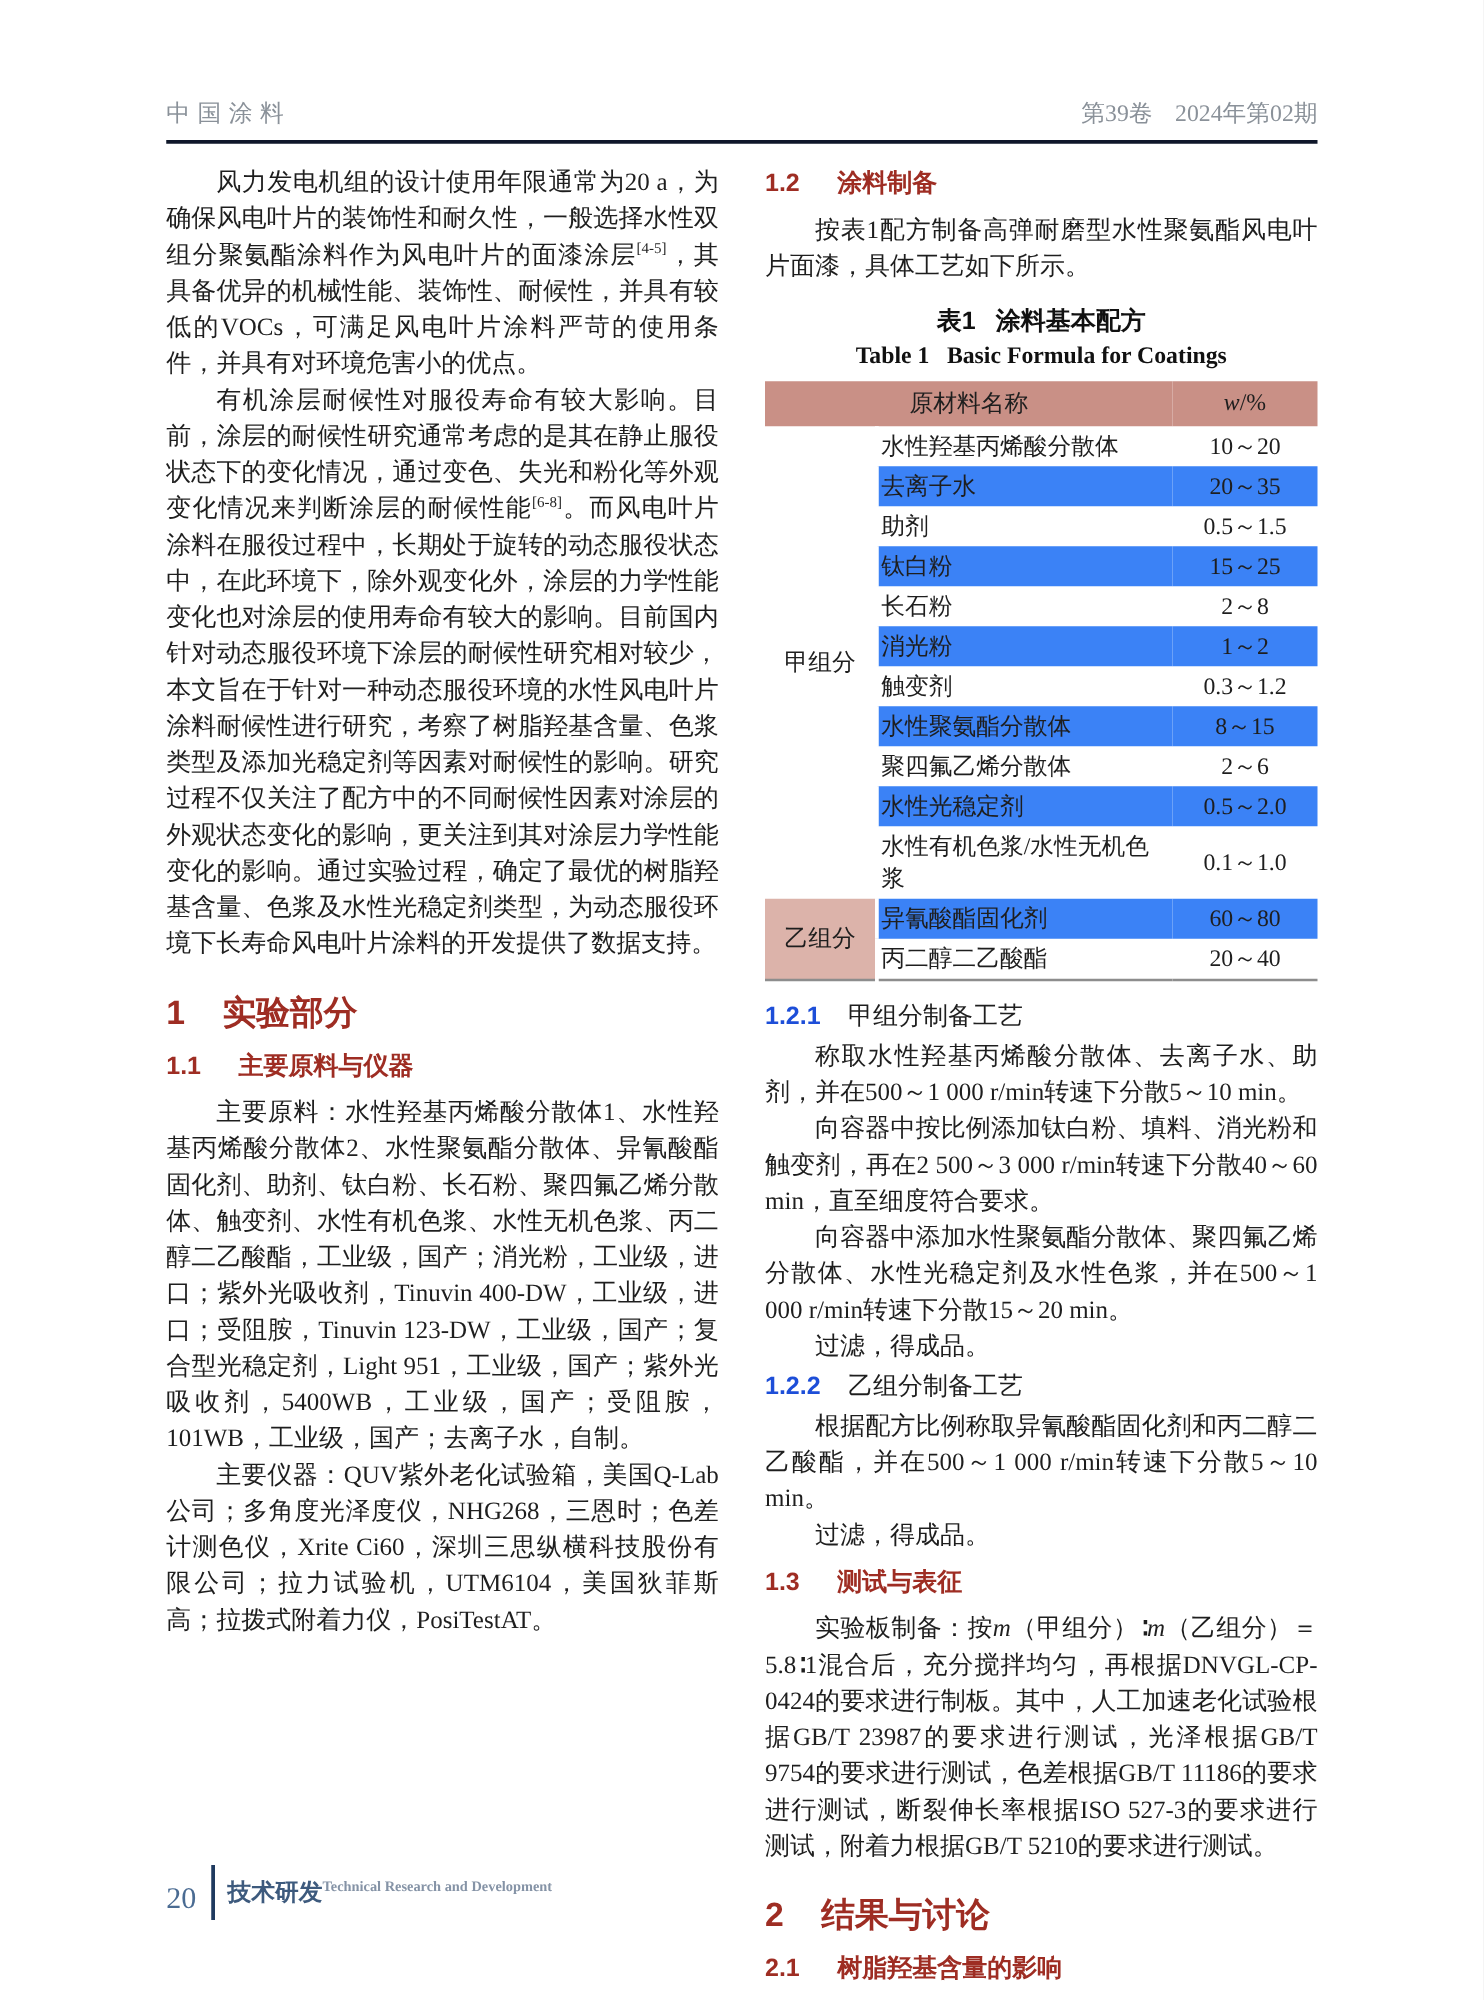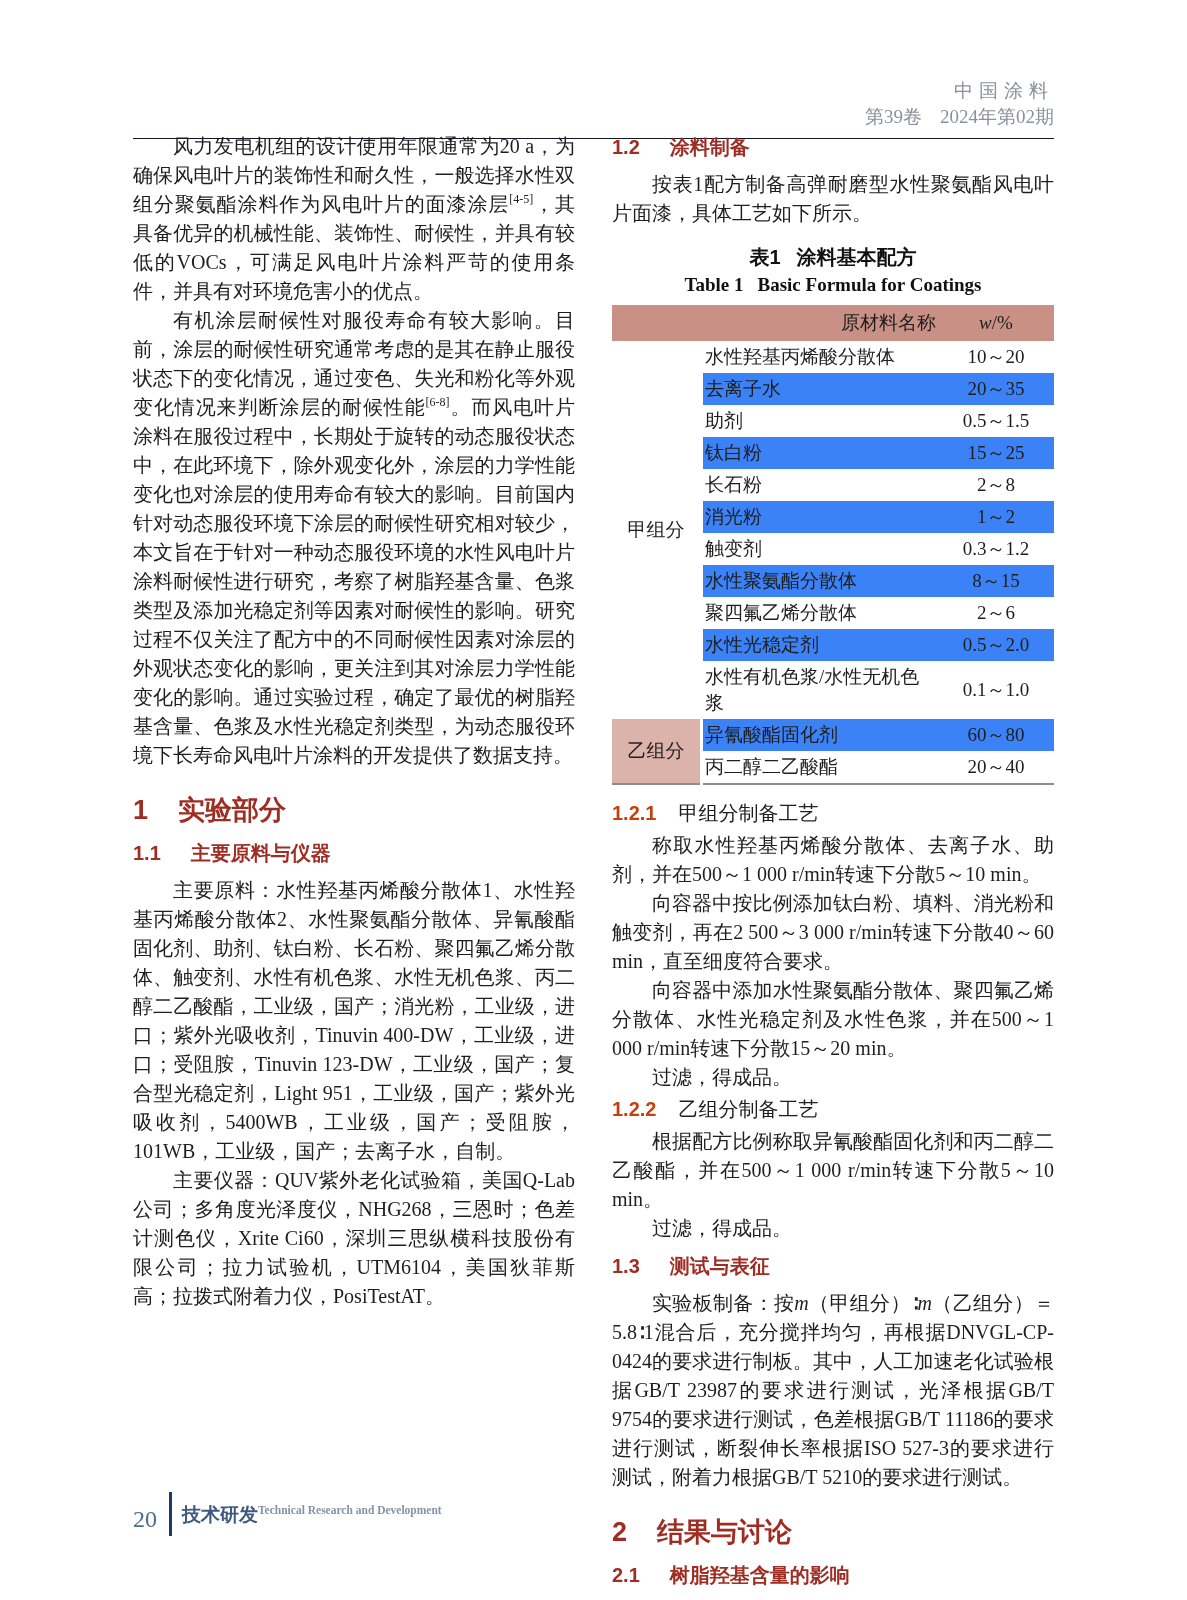--- a/index.html
+++ b/index.html
@@ -11,22 +11,21 @@
     overflow:hidden;
     font-family:"Liberation Serif","DejaVu Serif",serif;
     color:#1e1e1e;
   }
   
   .runhead{
     position:absolute;top:78px;left:133px;right:133px;
     display:flex;justify-content:space-between;align-items:flex-end;
     font-size:19px;color:#8a9199;
     padding-bottom:8px;
-    border-bottom:1px solid #0f172a;
-    flex-direction:column;
+    border-bottom:3px solid #0f172a;
   }
   .runhead .journal{letter-spacing:6px;}
   .runhead .issue span{margin-left:18px;}
   
   .cols{
     position:absolute;top:132px;left:133px;
     width:921px;
     display:flex;gap:37px;
   }
   .col{width:442px;}
@@ -52,21 +51,21 @@
     font-weight:bold;color:#9e2d23;
     font-size:20px;line-height:26px;
   }
   .h2 .num{margin-right:30px;}
   .h3{
     margin:3px 0;
     font-size:20px;line-height:29px;
   }
   .h3 .num{
     font-family:"Liberation Sans","DejaVu Sans",sans-serif;
-    font-weight:bold;color:#c2410c;margin-right:22px;
+    font-weight:bold;color:#1d4ed8;margin-right:22px;
   }
   .h3 .t{color:#1e1e1e;}
   
   .tblTitleZh{
     margin:16px 0 2px;text-align:center;
     font-family:"Liberation Sans","DejaVu Sans",sans-serif;
     font-weight:bold;font-size:20px;line-height:26px;color:#111;
   }
   .tblTitleZh .gap{margin-right:16px;}
   .tblTitleEn{
@@ -80,21 +79,21 @@
     font-size:19px;
     border-bottom:2px solid #8d8d8d;
     margin-bottom:14px;
   }
   table.formula th{
     background:#c99086;
     font-weight:normal;
     font-size:19px;
     padding:5px 2px;
   }
-  table.formula th.hname{text-align:right;}
+  table.formula th.hname{text-align:center;}
   table.formula th.hval{text-align:center;width:112px;}
   table.formula td{padding:3px 2px;height:23px;}
   td.g{width:84px;text-align:center;}
   td.gb{background:#dcb3aa;}
   td.n{padding-left:16px;border-left:3px solid #ffffff;}
   td.v{text-align:center;}
   tr.alt td.n,tr.alt td.v{background:#3b82f6;}
   
   .footer{
     position:absolute;left:133px;top:1492px;

